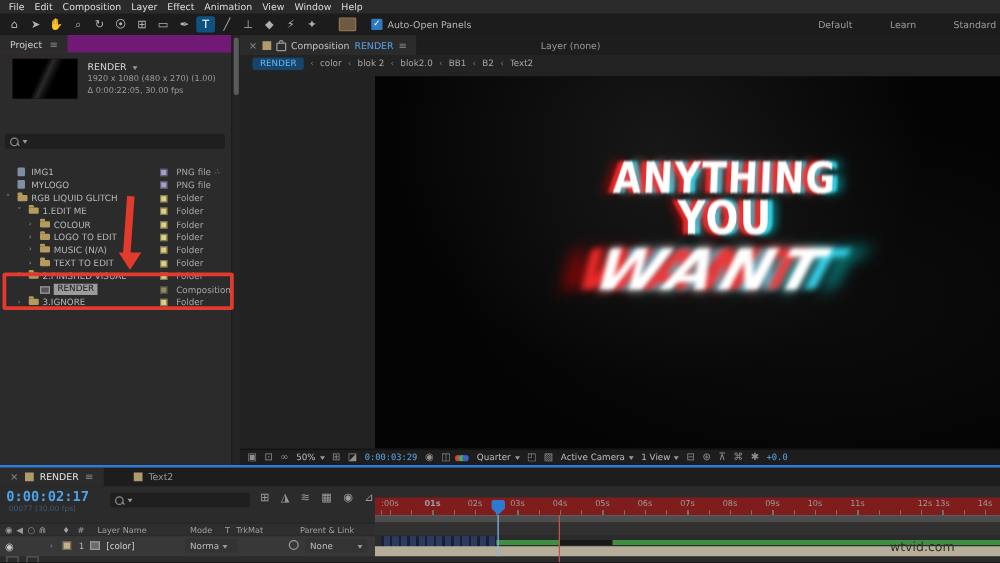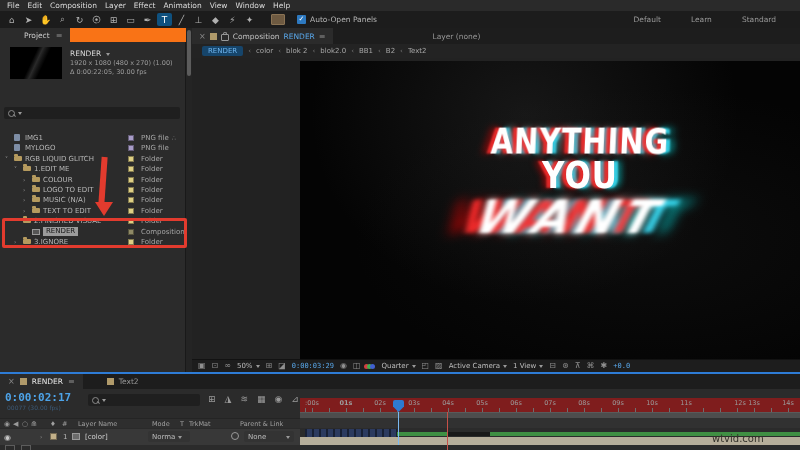--- a/index.html
+++ b/index.html
@@ -14,26 +14,26 @@
   .toolbar{position:absolute;left:0;top:11px;width:800px;height:17px;background:#1c1c1c;
            display:flex;align-items:center;box-sizing:border-box;}
   #tool-icons{display:flex;align-items:center;gap:2px;padding-left:4px;}
   .tool{width:15px;height:13px;display:flex;align-items:center;justify-content:center;
         font-size:9px;color:#b0b0b0;border-radius:2px;}
   .tool.active{background:#0f517f;color:#fff;}
   .ws-icon{width:12px;height:9px;background:#6e5a41;border:1px solid #8a7354;border-radius:1px;margin-left:14px;}
   .chk{width:9px;height:9px;background:#2d79c0;color:#fff;font-size:7px;line-height:9px;
        text-align:center;border-radius:1px;margin-left:12px;}
   .auto-label{font-size:7.5px;color:#b5b5b5;margin-left:4px;}
-  #workspaces{margin-left:auto;display:flex;gap:30px;padding-right:24px;}
+  #workspaces{margin-left:auto;display:flex;gap:30px;padding-right:3px;}
   .ws{font-size:7.5px;color:#9a9a9a;white-space:nowrap;}
   
   .proj{position:absolute;left:0;top:28px;width:186px;height:344px;background:#2b2b2b;
         border-right:1px solid #191919;box-sizing:border-box;}
-  .proj-tabbar{position:absolute;left:16px;top:0;width:100%;height:14px;background:#f97316;display:flex;}
+  .proj-tabbar{position:absolute;left:0;top:0;width:100%;height:14px;background:#701a75;display:flex;}
   .proj-tab{background:#2b2b2b;padding:0 8px;font-size:7.5px;color:#cfcfcf;display:flex;
             align-items:center;gap:6px;}
   .hamb{color:#909090;font-size:8px;}
   .thumb{position:absolute;left:10px;top:19px;width:52px;height:32px;background:#000;
          background-image:linear-gradient(115deg,transparent 42%,#1d1d1d 48%,#2a2a2a 50%,#161616 55%,transparent 62%);}
   .pv-name{position:absolute;left:70px;top:21px;font-size:7.5px;color:#d8d8d8;display:flex;gap:5px;align-items:center;}
   .pv-meta1{position:absolute;left:70px;top:31px;font-size:6.5px;color:#9c9c9c;}
   .pv-meta2{position:absolute;left:70px;top:40px;font-size:6.5px;color:#9c9c9c;}
   .proj-search{position:absolute;left:4px;top:79px;width:176px;height:12px;background:#1f1f1f;
                border-radius:2px;display:flex;align-items:center;gap:3px;padding-left:4px;box-sizing:border-box;}

